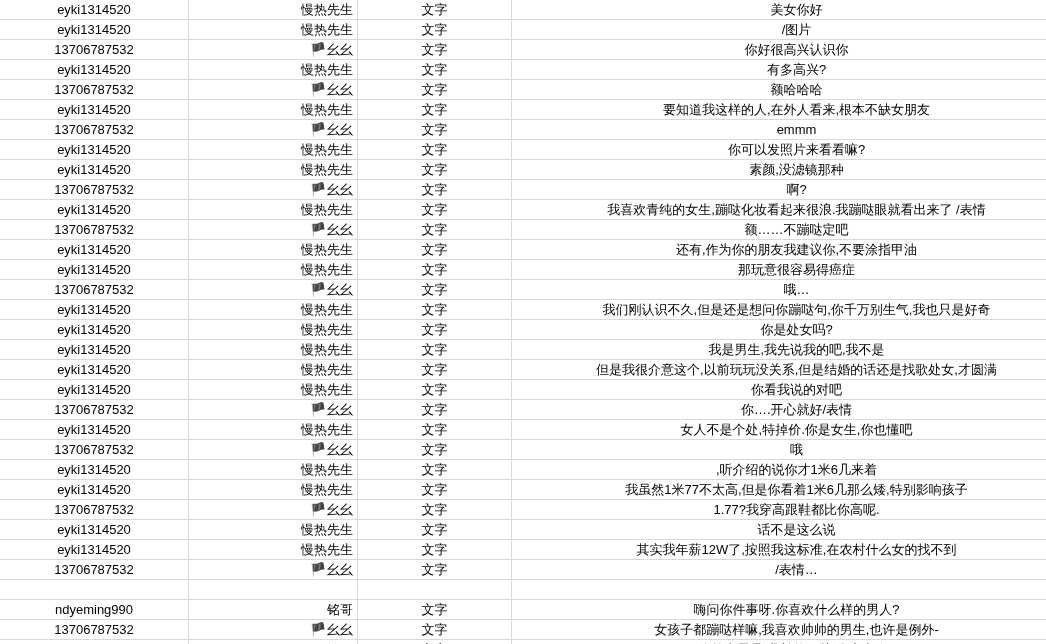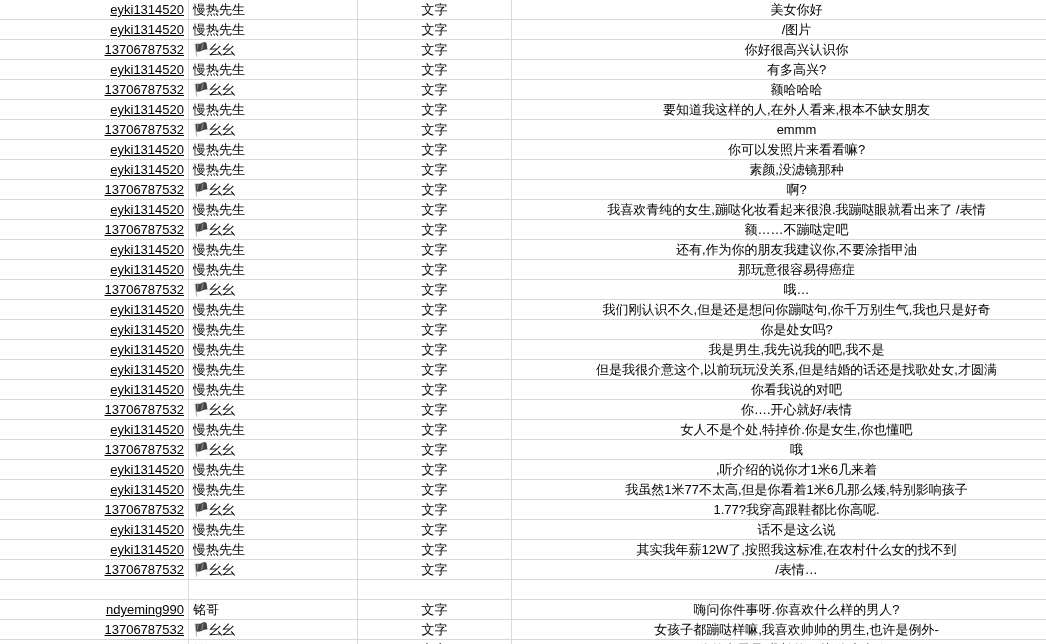--- a/index.html
+++ b/index.html
@@ -24,22 +24,22 @@
     height: 19px;
     line-height: 19px;
     padding: 0 4px;
     border-bottom: 1px solid #d9d9d9;
     border-right: 1px solid #d9d9d9;
     white-space: nowrap;
     overflow: hidden;
     font-size: 13px;
     vertical-align: middle;
   }
-  .col-account { width: 180px; text-align: right; text-decoration: underline; }
-  .col-nick    { width: 160px; text-align: left; }
+  .col-account { width: 180px; text-align: center; }
+  .col-nick    { width: 160px; text-align: right; }
   .col-type    { width: 145px; text-align: center; font-family: Liberation Serif, serif; }
   .col-content { width: 561px; text-align: center; border-right: none; }
   tr.blank td {
     border-bottom: 1px solid #d9d9d9;
   }
   tr.blank td.col-content { text-align: center; }
 </style>
 </head>
 <body>
 

